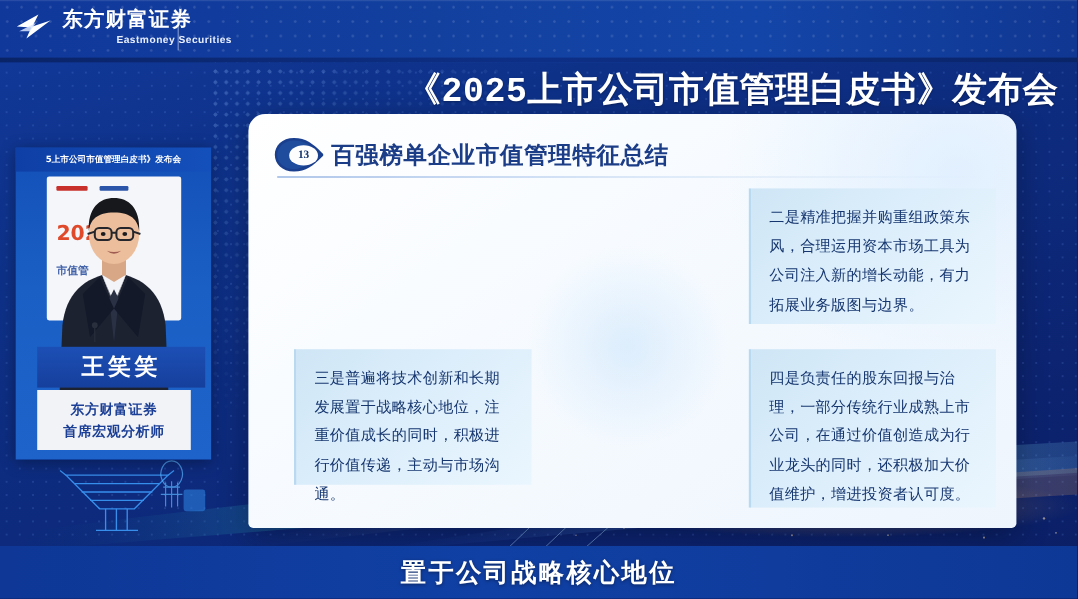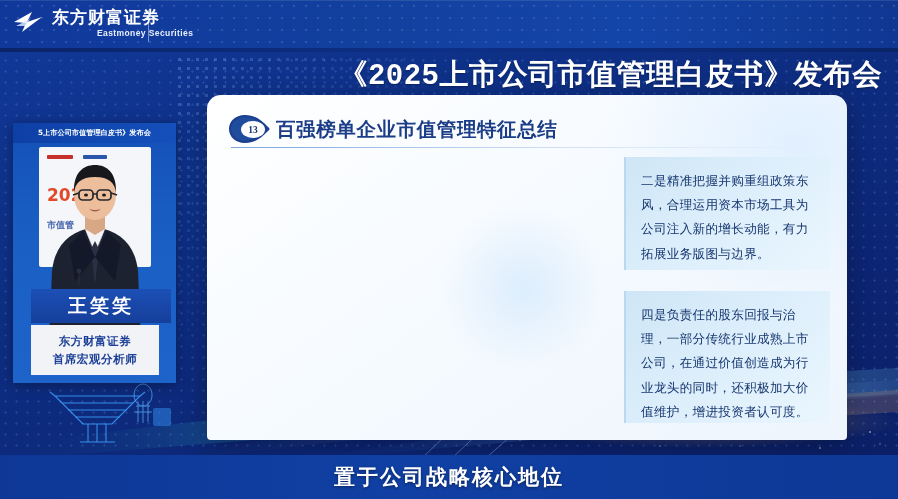--- a/index.html
+++ b/index.html
@@ -285,20 +285,21 @@
           <path d="M17,1 C27,1 33,6 40,13 C42,14.5 42,15.5 40,17 C33,24 27,29 17,29 C7,29 1,22.5 1,15 C1,7.5 7,1 17,1 Z" fill="#1b3f8f"></path>
           <path d="M17,3 C25,3 31,7 37,13 C32,19 25,27 17,27 C8.5,27 3,21 3,15 C3,9 8.5,3 17,3 Z" fill="#21509f" opacity="0.8"></path>
         </svg>
         <div class="num">13</div>
       </div>
       <div class="slide-title">百强榜单企业市值管理特征总结</div>
     </div>
     <div class="title-rule"></div>
 
     <div class="tbox b2">二是精准把握并购重组政策东风，合理运用资本市场工具为公司注入新的增长动能，有力拓展业务版图与边界。</div>
+    <div class="tbox b3">三是普遍将技术创新和长期发展置于战略核心地位，注重价值成长的同时，积极进行价值传递，主动与市场沟通。</div>
     <div class="tbox b4">四是负责任的股东回报与治理，一部分传统行业成熟上市公司，在通过价值创造成为行业龙头的同时，还积极加大价值维护，增进投资者认可度。</div>
 
     <div class="circle-glow"></div>
   </div>
 
   <div class="footer-bar">
     <div class="sub">置于公司战略核心地位</div>
   </div>
 
 </div>

